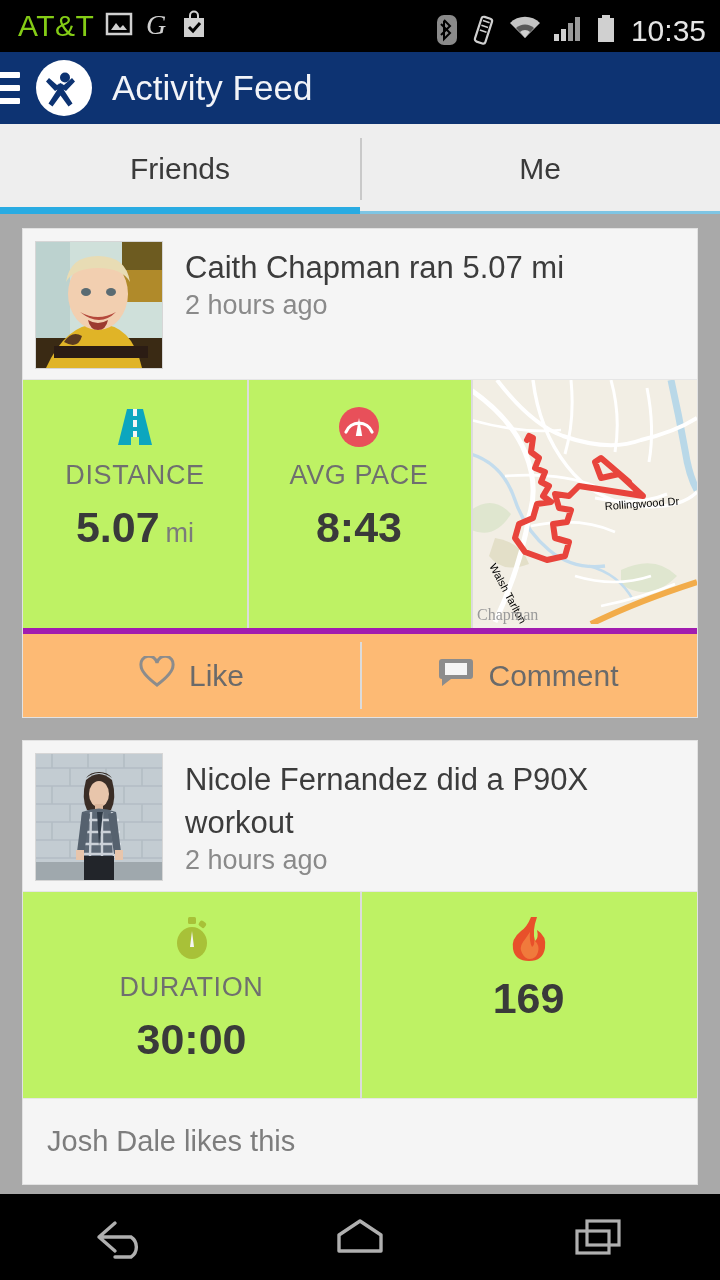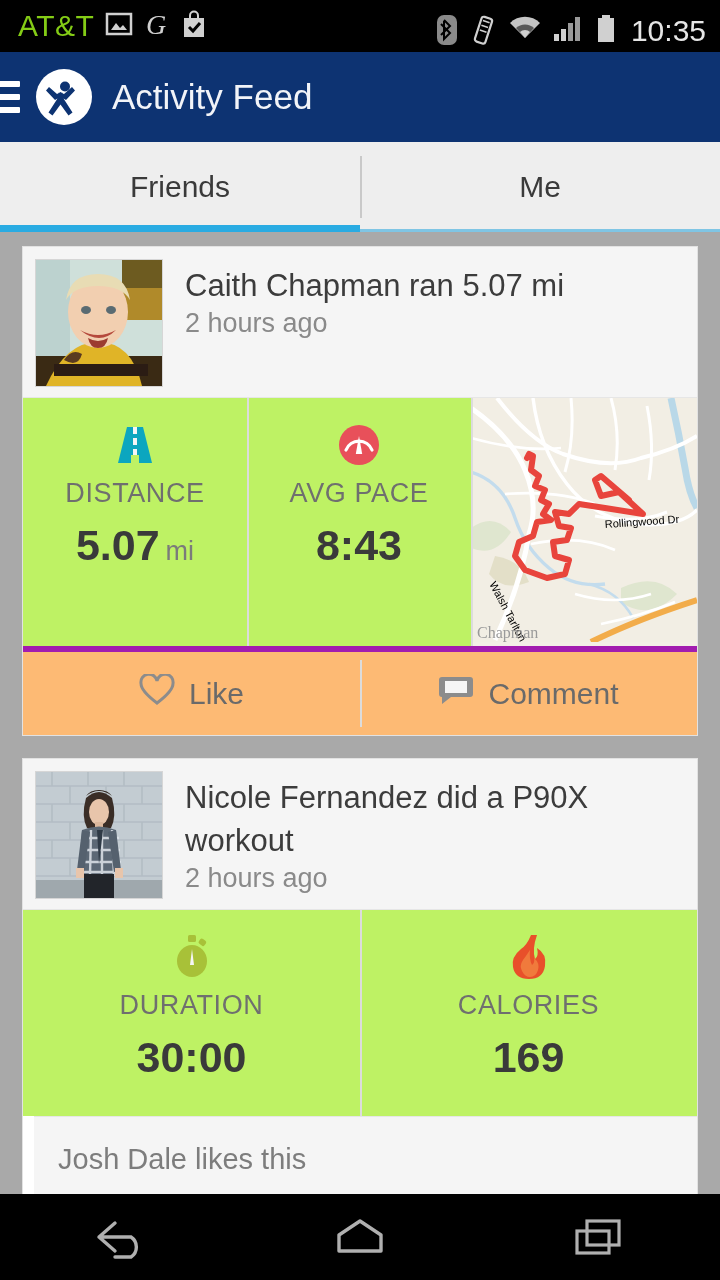--- a/index.html
+++ b/index.html
@@ -17,21 +17,21 @@
     padding:0 14px 0 18px; color:#d8d8d8;
   }
   #statusbar .carrier { font-size:30px; letter-spacing:.5px; color:#84cc16; }
   #statusbar .left { display:flex; align-items:center; gap:11px; }
   #statusbar .right { margin-left:auto; display:flex; align-items:flex-start; gap:11px;margin-top:12px; }
   #statusbar .clock { font-size:30px; color:#e6e6e6; margin-left:4px; }
   .sicon { display:block; }
 
   
   #appbar {
-    height:90px; background:#0d3372; display:flex; align-items:center;
+    height:72px; background:#0d3372; display:flex; align-items:center;
     padding-left:0;
   }
   #hamburger { width:26px; margin-left:-6px; display:flex; flex-direction:column; gap:7px; flex:0 0 auto; }
   #hamburger i { display:block; height:6px; background:#fff; border-radius:1px; }
   #logo {
     width:56px; height:56px; border-radius:50%; background:#fff; margin-left:16px;
     display:flex; align-items:center; justify-content:center; flex:0 0 auto;
   }
   #apptitle {
     color:#f2f4f8; font-size:35px; margin-left:20px; font-weight:400;
@@ -90,21 +90,21 @@
   .actions { display:flex; border-top:6px solid #a21caf; background:#fdba74; }
   .action {
     flex:1; padding:22px 0; display:flex; align-items:center; justify-content:center;
     gap:14px; font-size:30px; color:#6a6a6a; position:relative;
   }
   .action + .action::before {
     content:""; position:absolute; left:0; top:8px; bottom:8px; width:2px; background:#dcdcdc;
   }
 
   .likes { border-top:1px solid #e6e6e6; background:#f5f5f5; padding:26px 0 26px 24px;
-           font-size:29px; color:#7d7d7d;margin-left:11px; }
+           font-size:29px; color:#7d7d7d; }
 
   
   #navbar {
     position:absolute; left:0; right:0; bottom:0; height:86px; background:#000;
     display:flex; align-items:center;
   }
   #navbar .nb { flex:1; display:flex; align-items:center; justify-content:center; }
 </style>
 </head>
 <body>
@@ -400,21 +400,20 @@
         </div>
       </div>
 
       <div class="stat">
         <div class="stat-icon">
           <svg width="36" height="46" viewBox="0 0 36 46">
             <path d="M20 1 q-4 10 -10 14 q-10 8 -8 18 q2 12 16 12 q14 0 16 -13 q2 -12 -8 -18 q2 8 -2 11 q-3 -10 2 -24 z" fill="#e8502a"></path>
             <path d="M19 16 q-4 6 -7 10 q-4 6 -1 11 q3 6 8 6 q6 0 8 -7 q2 -7 -4 -12 q1 5 -2 7 q-3 -6 -2 -15 z" fill="#f07a3c"></path>
           </svg>
         </div>
-        <div class="stat-label">CALORIES</div>
         <div class="stat-value">
           <span>169</span>
         </div>
       </div>
     </div>
 
     <div class="likes">Josh Dale likes this</div>
   </div>
 </div>
 

